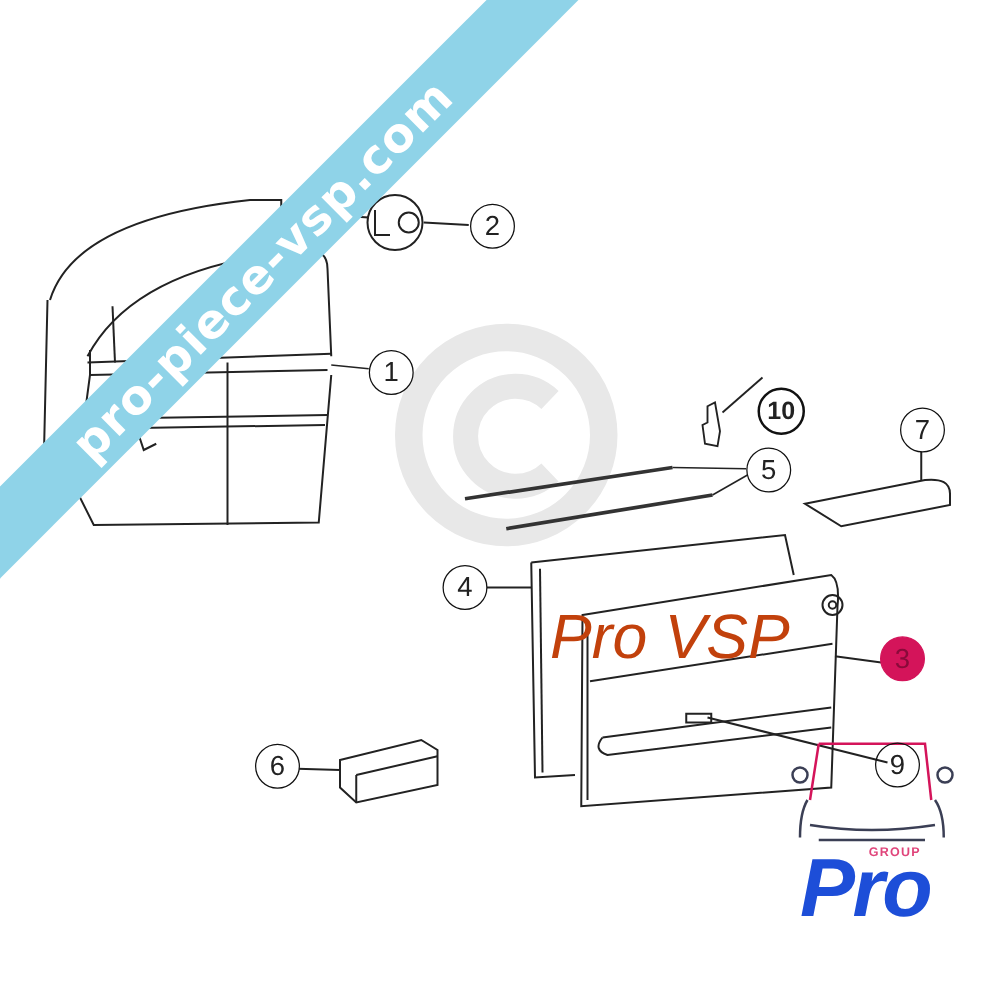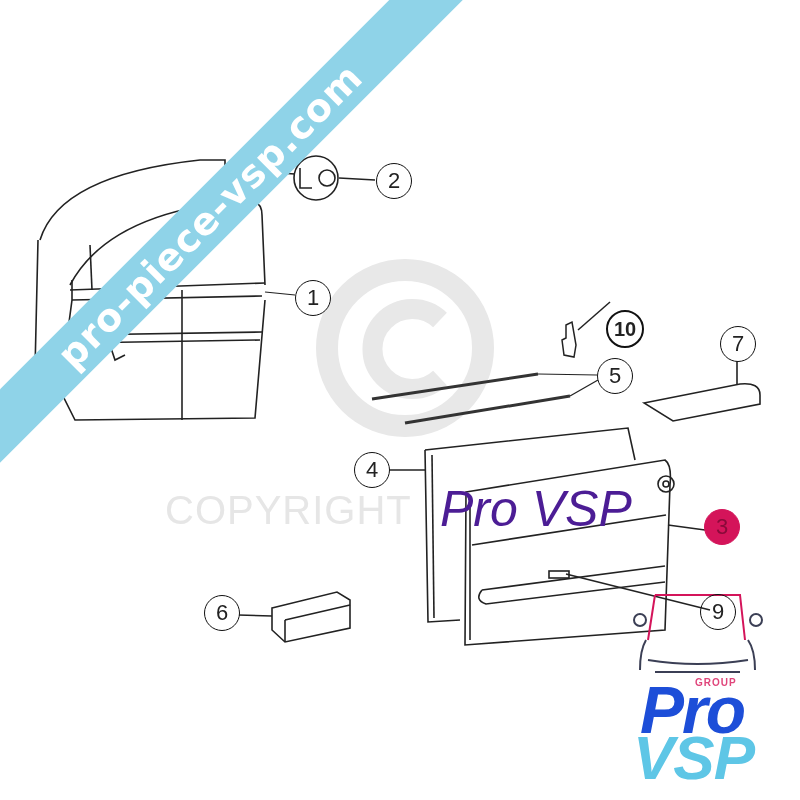--- a/index.html
+++ b/index.html
@@ -1,19 +1,19 @@
 <!DOCTYPE html>
 <html><head>
 <meta charset="utf-8">
 <style>
   html,body{margin:0;padding:0;background:#fff;}
   #stage{position:relative;width:800px;height:800px;overflow:hidden;background:#fff;font-family:"Liberation Sans",sans-serif;}
   svg{position:absolute;left:0;top:0;}
   .wm-copy{position:absolute;left:165px;top:488px;font-size:40px;color:#e6e6e6;letter-spacing:1px;font-family:"Liberation Sans",sans-serif;}
-  .wm-provsp{position:absolute;left:440px;top:480px;font-size:50px;font-style:italic;color:#4c1d95;font-family:"Liberation Sans",sans-serif;}
+  .wm-provsp{position:absolute;left:440px;top:480px;font-size:50px;font-style:italic;color:#c2410c;font-family:"Liberation Sans",sans-serif;}
   .banner{position:absolute;left:-170px;top:190px;width:760px;height:52px;background:#8fd3e8;transform:rotate(-45deg);transform-origin:center;display:flex;align-items:center;justify-content:center;}
   .banner span{color:#fff;font-size:38px;font-weight:bold;font-family:"DejaVu Sans",sans-serif;letter-spacing:1px;}
   .callout{position:absolute;width:34px;height:34px;border:1.5px solid #111;border-radius:50%;background:#fff;display:flex;align-items:center;justify-content:center;font-size:22px;color:#222;font-family:"Liberation Sans",sans-serif;}
   .callout.bold{font-weight:bold;font-size:20px;border-width:2px;margin-top:40px;}
   .callout.hl{background:#d4145a;border-color:#d4145a;color:#8a0a3a;}
   .logo{position:absolute;left:615px;top:580px;width:170px;height:200px;}
   .logo .group{position:absolute;left:80px;top:97px;font-size:10px;font-weight:bold;color:#e0457b;letter-spacing:1px;}
   .logo .pro{position:absolute;left:25px;top:92px;font-size:66px;font-style:italic;font-weight:bold;color:#1d4ed8;letter-spacing:-2px;}
   .logo .vsp{position:absolute;left:18px;top:142px;font-size:62px;font-style:italic;font-weight:bold;color:#5ec6e6;letter-spacing:-1px;}
 </style>
@@ -103,35 +103,33 @@
       <path d="M655 595 L648 640" stroke="#d4145a"></path>
       <path d="M646 640 Q640 650 640 670"></path>
       <path d="M748 640 Q755 650 755 670"></path>
       <path d="M648 660 Q697 668 748 660"></path>
       <path d="M655 672 L740 672"></path>
       <circle cx="640" cy="620" r="6"></circle>
       <circle cx="756" cy="620" r="6"></circle>
     </g>
   </svg>
 
-  <div class="wm-copy">COPYRIGHT</div>
   <div class="wm-provsp">Pro VSP</div>
 
   <div class="banner">
     <span>pro-piece-vsp.com</span>
   </div>
 
   <div class="callout" style="left:376px;top:163px;">2</div>
   <div class="callout" style="left:295px;top:280px;">1</div>
   <div class="callout bold" style="left:606px;top:270px;">10</div>
   <div class="callout" style="left:720px;top:326px;">7</div>
   <div class="callout" style="left:597px;top:358px;">5</div>
   <div class="callout" style="left:354px;top:452px;">4</div>
   <div class="callout hl" style="left:704px;top:509px;">3</div>
   <div class="callout" style="left:204px;top:595px;">6</div>
   <div class="callout" style="left:700px;top:594px;background:transparent;">9</div>
 
   <div class="logo">
     <div class="group">GROUP</div>
     <div class="pro">Pro</div>
-    <div class="vsp">VSP</div>
   </div>
 </div>
 
 </body></html>

